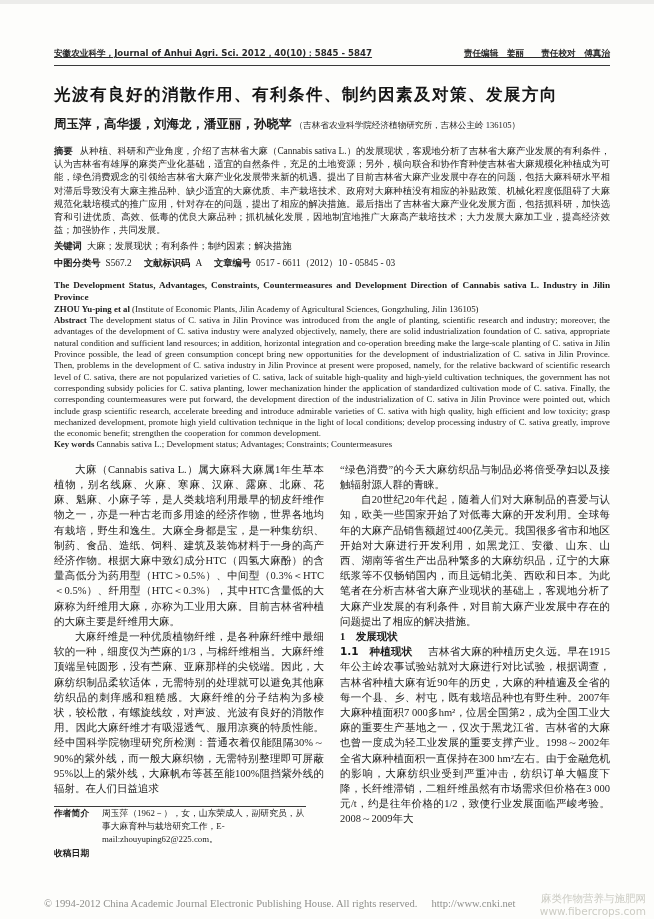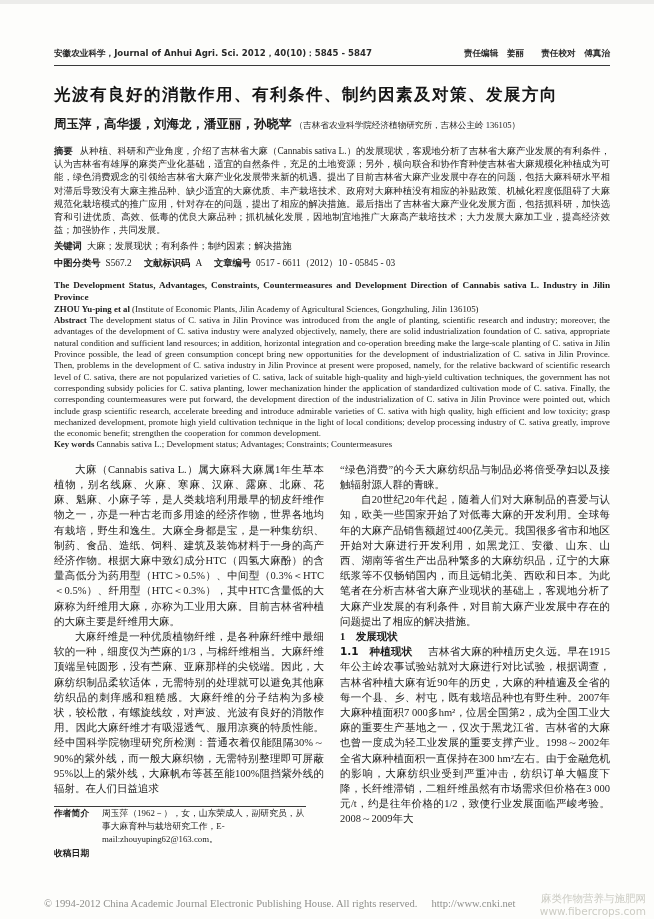--- a/index.html
+++ b/index.html
@@ -4,21 +4,21 @@
 <style>
   html,body{margin:0;padding:0;}
   .page{
     width:654px;height:919px;position:relative;overflow:hidden;
     background:#fdfdfb;color:#1c1c1c;
     font-family:"Liberation Serif","DejaVu Serif",serif;
   }
   .scan-edge{position:absolute;top:0;left:0;right:0;height:4px;background:#ececea;}
   .content{padding:48px 44px 0 54px;}
   .head-row{display:flex;justify-content:space-between;align-items:flex-end;
-    font-size:8.6px;color:#2a2a2a;}
+    font-size:8.6px;color:#2a2a2a;text-decoration:underline;}
   .head-row .cn-b{font-family:"DejaVu Sans","Liberation Sans",sans-serif;font-weight:bold;}
   .head-rule{border:none;border-top:1.6px solid #3a3a3a;margin:5px 0 0 0;}
   .title{margin-top:18px;font-family:"DejaVu Sans","Liberation Sans",sans-serif;
     font-weight:bold;font-size:16.5px;letter-spacing:1.5px;color:#151515;}
   .authors{margin-top:10px;font-size:12px;}
   .authors .names{font-family:"DejaVu Sans","Liberation Sans",sans-serif;font-weight:bold;font-size:12.5px;}
   .authors .affil{font-size:8.6px;}
   .abs-cn{margin-top:11px;font-size:9.3px;line-height:13.2px;text-align:justify;}
   .lbl{font-family:"DejaVu Sans","Liberation Sans",sans-serif;font-weight:bold;margin-right:7px;}
   .meta-line{margin-top:2px;font-size:9.3px;}
@@ -99,21 +99,21 @@
     </div>
 
     <div class="body-cols">
 
       <div class="col">
         <p class="ind">大麻（Cannabis sativa L.）属大麻科大麻属1年生草本植物，别名线麻、火麻、寒麻、汉麻、露麻、北麻、花麻、魁麻、小麻子等，是人类栽培利用最早的韧皮纤维作物之一，亦是一种古老而多用途的经济作物，世界各地均有栽培，野生和逸生。大麻全身都是宝，是一种集纺织、制药、食品、造纸、饲料、建筑及装饰材料于一身的高产经济作物。根据大麻中致幻成分HTC（四氢大麻酚）的含量高低分为药用型（HTC＞0.5%）、中间型（0.3%＜HTC＜0.5%）、纤用型（HTC＜0.3%），其中HTC含量低的大麻称为纤维用大麻，亦称为工业用大麻。目前吉林省种植的大麻主要是纤维用大麻。</p>
         <p class="ind">大麻纤维是一种优质植物纤维，是各种麻纤维中最细软的一种，细度仅为苎麻的1/3，与棉纤维相当。大麻纤维顶端呈钝圆形，没有苎麻、亚麻那样的尖锐端。因此，大麻纺织制品柔软适体，无需特别的处理就可以避免其他麻纺织品的刺痒感和粗糙感。大麻纤维的分子结构为多棱状，较松散，有螺旋线纹，对声波、光波有良好的消散作用。因此大麻纤维才有吸湿透气、服用凉爽的特质性能。经中国科学院物理研究所检测：普通衣着仅能阻隔30%～90%的紫外线，而一般大麻织物，无需特别整理即可屏蔽95%以上的紫外线，大麻帆布等甚至能100%阻挡紫外线的辐射。在人们日益追求</p>
         <div class="footnote">
           <div class="fn-row">
             <span class="fn-lbl">作者简介</span>
-            <span class="fn-txt">周玉萍（1962－），女，山东荣成人，副研究员，从事大麻育种与栽培研究工作，E-mail:zhouyuping62@163.com。</span>
+            <span class="fn-txt">周玉萍（1962－），女，山东荣成人，副研究员，从事大麻育种与栽培研究工作，E-mail:zhouyuping62@225.com。</span>
           </div>
           <div class="fn-row">
             <span class="fn-lbl">收稿日期</span>
           </div>
         </div>
       </div>
 
       <div class="col">
         <p>“绿色消费”的今天大麻纺织品与制品必将倍受孕妇以及接触辐射源人群的青睐。</p>
         <p class="ind">自20世纪20年代起，随着人们对大麻制品的喜爱与认知，欧美一些国家开始了对低毒大麻的开发利用。全球每年的大麻产品销售额超过400亿美元。我国很多省市和地区开始对大麻进行开发利用，如黑龙江、安徽、山东、山西、湖南等省生产出品种繁多的大麻纺织品，辽宁的大麻纸浆等不仅畅销国内，而且远销北美、西欧和日本。为此笔者在分析吉林省大麻产业现状的基础上，客观地分析了大麻产业发展的有利条件，对目前大麻产业发展中存在的问题提出了相应的解决措施。</p>

